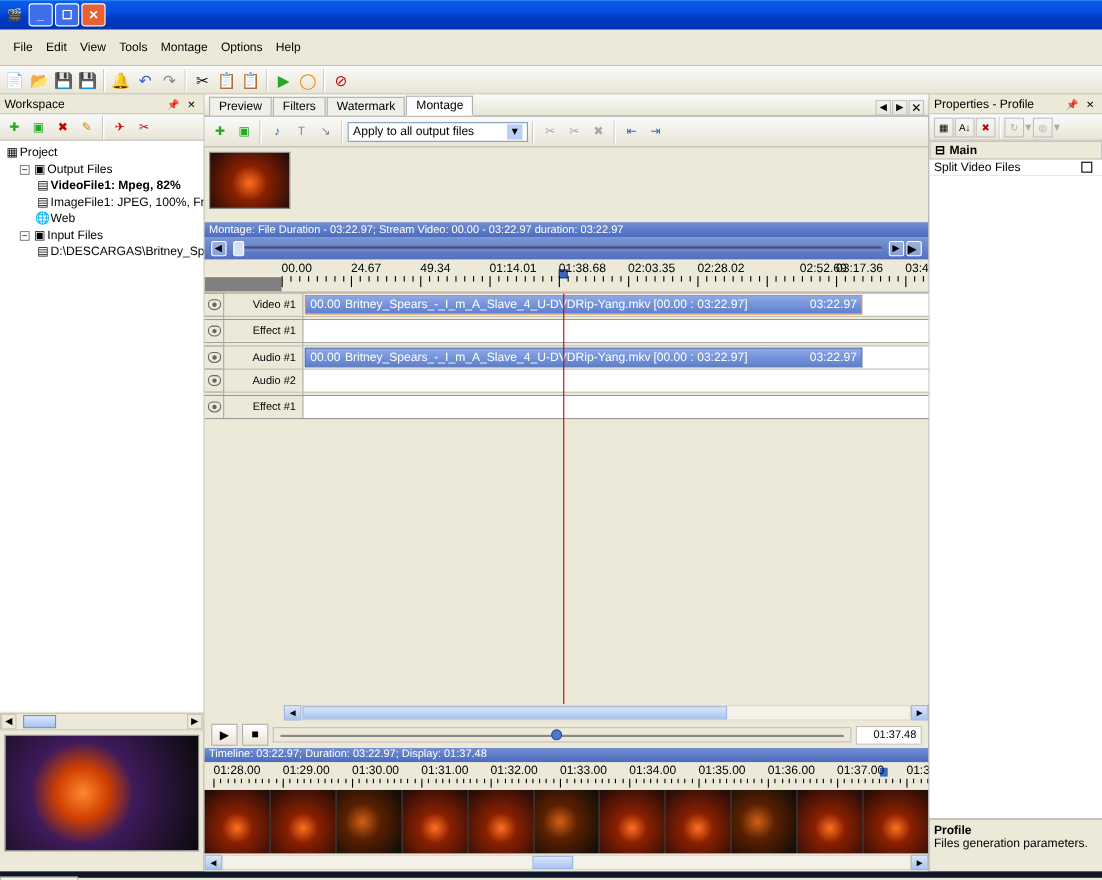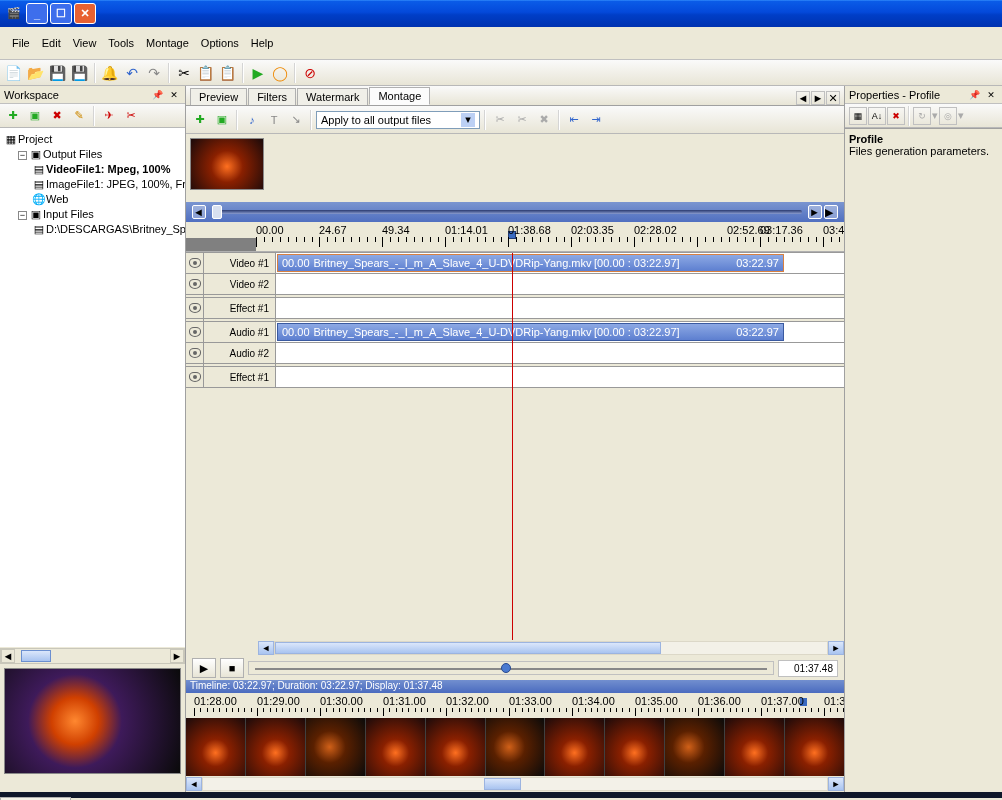--- a/index.html
+++ b/index.html
@@ -235,21 +235,21 @@
       <div class="tbtn">
           <span style="color:#c00">✈</span>
         </div>
       <div class="tbtn">
           <span style="color:#c00">✂</span>
         </div>
     </div>
     <div class="tree">
       <div class="node"><span class="ticon2">▦</span><span>Project</span></div>
       <div class="node ind1"><span class="exp">−</span><span class="ticon2">▣</span><span>Output Files</span></div>
-      <div class="node ind2"><span class="ticon2">▤</span><b>VideoFile1: Mpeg, 100%</b></div>
+      <div class="node ind2"><span class="ticon2">▤</span><b>VideoFile1: Mpeg, 82%</b></div>
       <div class="node ind2"><span class="ticon2">▤</span><span>ImageFile1: JPEG, 100%, Frame: 0</span></div>
       <div class="node ind2"><span class="ticon2">🌐</span><span>Web</span></div>
       <div class="node ind1"><span class="exp">−</span><span class="ticon2">▣</span><span>Input Files</span></div>
       <div class="node ind2"><span class="ticon2">▤</span><span>D:\DESCARGAS\Britney_Spears_-_</span></div>
     </div>
     <div class="preview-scroll">
       <div class="arrow" style="left:0">◄</div>
       <div class="thumb"></div>
       <div class="arrow" style="right:0">►</div>
     </div>
@@ -308,20 +308,21 @@
         </div>
       <div class="tbtn">
           <span style="color:#36c">⇥</span>
         </div>
     </div>
 
     <div class="previewstrip">
       <div class="thumb"></div>
     </div>
 
+    <div class="mheader">Montage: File Duration - 03:22.97; Stream Video:  00.00 - 03:22.97 duration: 03:22.97</div>
     <div class="sliderbar">
       <div class="ctrl">◄</div>
       <div class="track">
           <div class="knob" style="left:0"></div>
         </div>
       <div class="ctrl">►</div>
       <div class="ctrl" style="margin-left:2px">▶</div>
     </div>
 
     <div class="ruler">
@@ -417,27 +418,20 @@
     <div class="trackarea" style="position:relative;">
       <div class="redline" style="left:326px"></div>
       <div class="trackrow">
         <div class="teye">
             <div class="eye"></div>
           </div>
         <div class="tlabel">Video #1</div>
         <div class="tcontent">
             <div class="clip highlight" style="left:1px;right:60px"><span class="start">00.00</span><span>Britney_Spears_-_I_m_A_Slave_4_U-DVDRip-Yang.mkv</span>&nbsp;<span>[00.00 : 03:22.97]</span><span class="dur">03:22.97</span></div>
           </div>
-      </div>
-      <div class="trackrow">
-        <div class="teye">
-            <div class="eye"></div>
-          </div>
-        <div class="tlabel">Video #2</div>
-        <div class="tcontent"></div>
       </div>
       <div class="trackrow spacer">
           <div class="teye"></div>
           <div class="tlabel"></div>
           <div class="tcontent" style="background:#ece9d8"></div>
         </div>
       <div class="trackrow">
         <div class="teye">
             <div class="eye"></div>
           </div>
@@ -649,20 +643,29 @@
     <div class="propbar">
       <div class="propbtn">▦</div>
       <div class="propbtn">A↓</div>
       <div class="propbtn" style="color:#c00">✖</div>
       <div class="tsep"></div>
       <div class="propbtn" style="color:#aaa">↻</div>
       <div style="width:6px;color:#aaa">▾</div>
       <div class="propbtn" style="color:#aaa">◎</div>
       <div style="width:6px;color:#aaa">▾</div>
     </div>
+    <div class="propbody">
+      <div class="propgroup"><span style="margin-left:-8px;margin-right:4px">⊟</span><span>Main</span></div>
+      <div class="proprow">
+        <span class="k">Split Video Files</span>
+        <span class="v">
+            <span style="width:10px;height:10px;border:1px solid #000;display:inline-block"></span>
+          </span>
+      </div>
+    </div>
     <div class="propdesc">
       <div class="ttl">Profile</div>
       <div>Files generation parameters.</div>
     </div>
   </div>
 </div>
 
 <div class="statusbar">
   <div class="stab">Output</div>
 </div>

